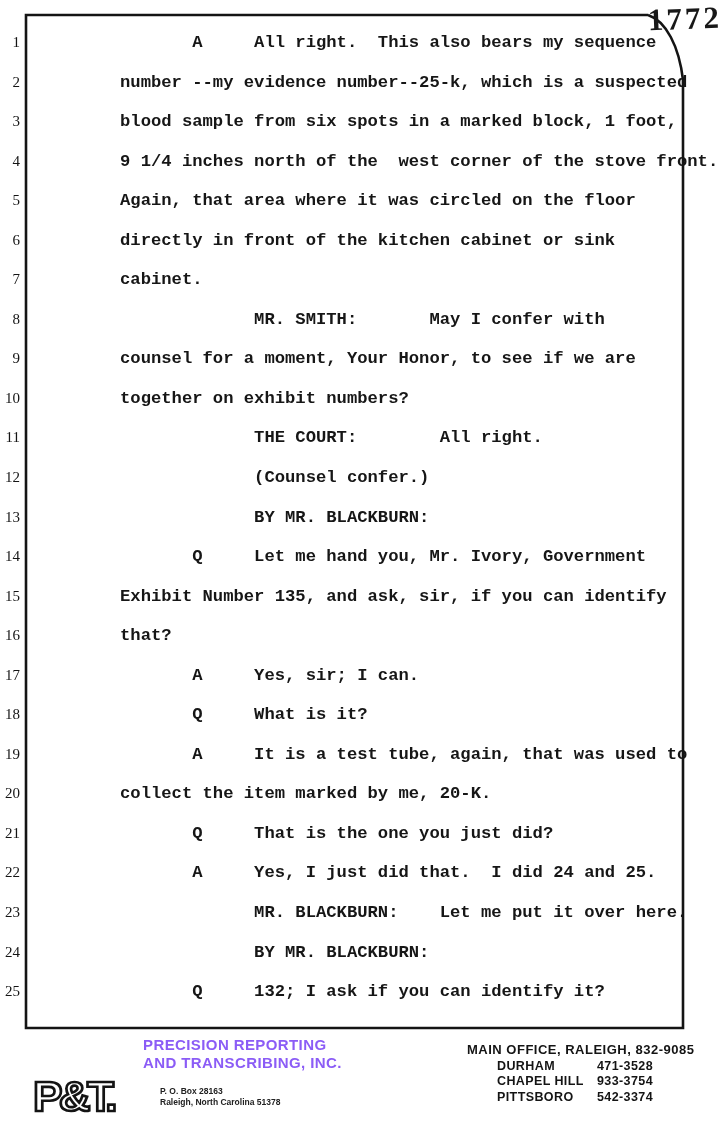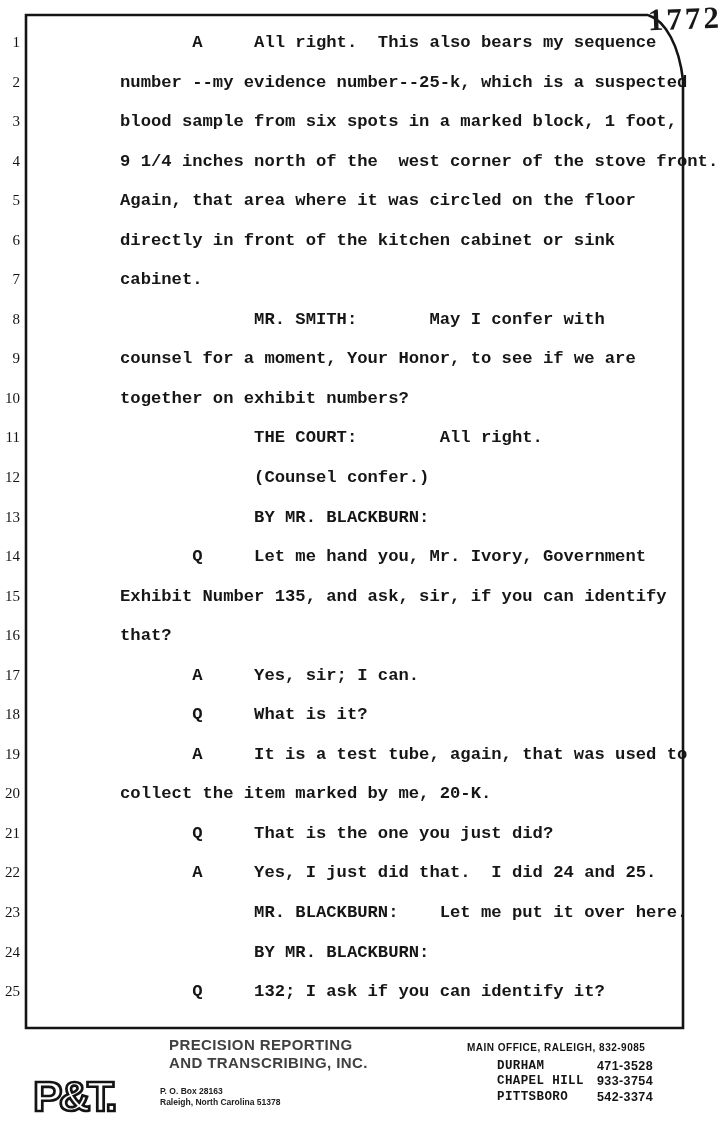--- a/index.html
+++ b/index.html
@@ -51,53 +51,52 @@
   .footer { position: absolute; left: 0; top: 1028px; width: 720px; height: 93px; }
   .logo-svg { position: absolute; left: 33px; top: 7px; }
   .company {
     position: absolute;
     left: 143px;
     top: 8px;
     font-size: 15px;
     font-weight: 600;
     letter-spacing: 0.4px;
     line-height: 17.5px;
-    color: #404040;
-    margin-left: 26px;
+    color: #8b5cf6;
   }
   .address {
     position: absolute;
     left: 160px;
     top: 58px;
     font-size: 8.5px;
     font-weight: 700;
     line-height: 10.5px;
     color: #222;
   }
   .main-office {
     position: absolute;
     left: 467px;
     top: 14px;
-    font-size: 10px;
+    font-size: 13px;
     font-weight: 600;
     letter-spacing: 0.5px;
     color: #141414;
     white-space: nowrap;
   }
   .phones {
     position: absolute;
     left: 497px;
     top: 31px;
     font-size: 12.5px;
     font-weight: 600;
     letter-spacing: 0.4px;
     color: #141414;
   }
   .phone-row { display: flex; line-height: 15.3px; }
-  .phone-name { width: 100px; font-family: Liberation Mono, monospace; }
+  .phone-name { width: 100px; }
 </style>
 </head>
 <body>
 
 <div class="page">
 
   <svg class="frame-svg" width="720" height="1121" viewBox="0 0 720 1121" aria-hidden="true">
     <path d="M 648 15 H 26 V 1028 H 683 V 80 C 679 46 666 21 648 15" fill="none" stroke="#141414" stroke-width="2.6"></path>
   </svg>
 

